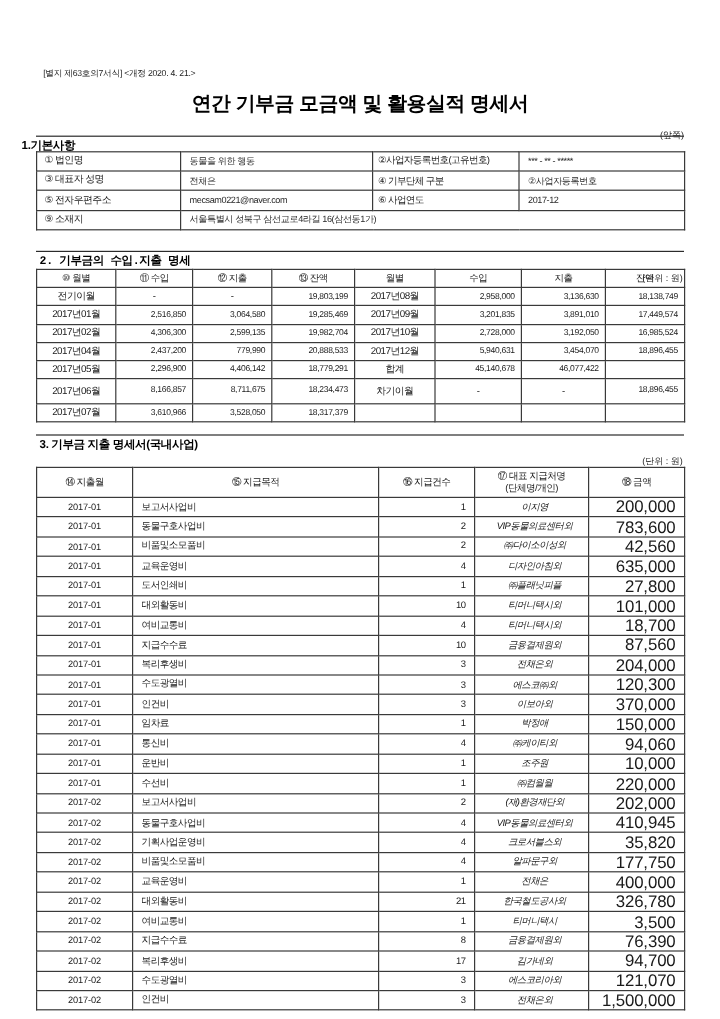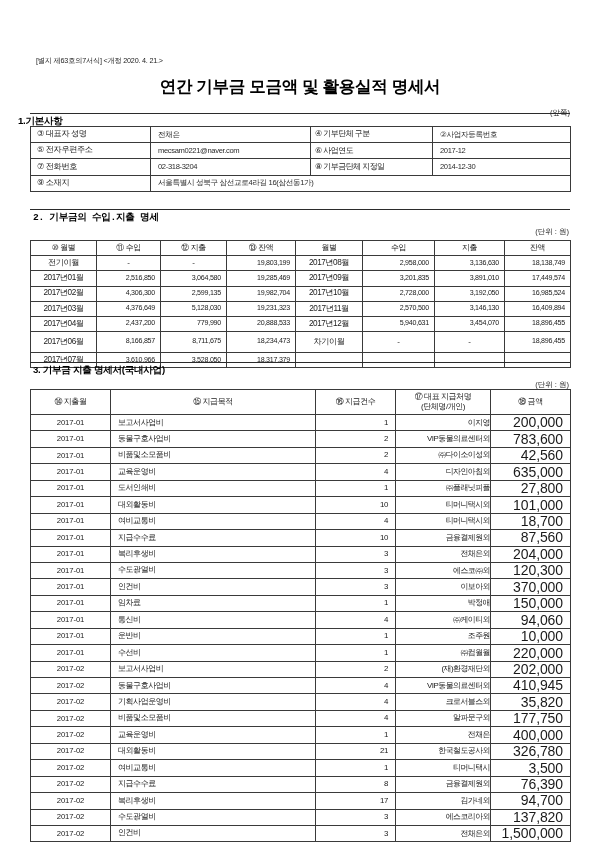--- a/index.html
+++ b/index.html
@@ -115,21 +115,21 @@
   }
   #basic-table .lbl-r {
     padding-left: 4px;
     font-size: 8.0px;
     letter-spacing: -0.55px;
   }
 
   
   #io-table {
     left: 30px;
-    top: 240px;
+    top: 224px;
     width: 540px;
   }
   #io-table th, #io-table td { height: 14.2px; }
   #io-table thead th {
     text-align: center;
     font-size: 7.9px;
     letter-spacing: -0.4px;
   }
   #io-table td.mon {
     text-align: center;
@@ -174,24 +174,25 @@
     padding-left: 7px;
     font-size: 8.0px;
     letter-spacing: -0.45px;
   }
   #exp-table td.c-count {
     text-align: right;
     padding-right: 7px;
     font-size: 7.9px;
   }
   #exp-table td.c-payee {
-    text-align: right;
+    text-align: center;
     padding-left: 5px;
     font-size: 7.9px;
     letter-spacing: -0.5px;
+    font-style: italic;
   }
   #exp-table td.c-amount {
     text-align: right;
     padding-right: 7px;
     font-size: 14px;
     letter-spacing: -0.1px;
   }
 </style>
 </head>
 <body>
@@ -209,36 +210,36 @@
 
   <table id="basic-table">
     <colgroup>
       <col style="width:120px">
         <col style="width:160px">
       <col style="width:122px">
         <col style="width:138px">
     </colgroup>
     <tbody>
       <tr>
+        <td class="lbl">① 법인명</td>
+        <td class="val">동물을  위한  행동</td>
+        <td class="lbl-r">②사업자등록번호(고유번호)</td>
+        <td class="val">*** - ** - *****</td>
+      </tr>
+      <tr>
         <td class="lbl">③ 대표자 성명</td>
         <td class="val">전채은</td>
         <td class="lbl-r">④ 기부단체 구분</td>
         <td class="val">②사업자등록번호</td>
       </tr>
       <tr>
         <td class="lbl">⑤ 전자우편주소</td>
         <td class="val">mecsam0221@naver.com</td>
         <td class="lbl-r">⑥ 사업연도</td>
         <td class="val">2017-12</td>
-      </tr>
-      <tr>
-        <td class="lbl">⑦ 전화번호</td>
-        <td class="val">02-318-3204</td>
-        <td class="lbl-r">⑧ 기부금단체 지정일</td>
-        <td class="val">2014-12-30</td>
       </tr>
       <tr>
         <td class="lbl">⑨ 소재지</td>
         <td class="val" colspan="3">서울특별시 성북구 삼선교로4라길 16(삼선동1가)</td>
       </tr>
     </tbody>
   </table>
 
   <div class="rule" id="rule-top2"></div>
   <div class="section-heading" id="sec2-heading">2. 기부금의 수입.지출 명세</div>
@@ -292,38 +293,38 @@
         <td class="mon">2017년02월</td>
         <td class="num">4,306,300</td>
         <td class="num">2,599,135</td>
         <td class="num">19,982,704</td>
         <td class="mon">2017년10월</td>
         <td class="num">2,728,000</td>
         <td class="num">3,192,050</td>
         <td class="num">16,985,524</td>
       </tr>
       <tr>
-        <td class="mon">2017년03월</td>
-        <td class="num">4,376,649</td>
-        <td class="num">5,128,030</td>
-        <td class="num">19,231,323</td>
-        <td class="mon">2017년11월</td>
-        <td class="num">2,570,500</td>
-        <td class="num">3,146,130</td>
-        <td class="num">16,409,894</td>
-      </tr>
-      <tr>
         <td class="mon">2017년04월</td>
         <td class="num">2,437,200</td>
         <td class="num">779,990</td>
         <td class="num">20,888,533</td>
         <td class="mon">2017년12월</td>
         <td class="num">5,940,631</td>
         <td class="num">3,454,070</td>
         <td class="num">18,896,455</td>
+      </tr>
+      <tr>
+        <td class="mon">2017년05월</td>
+        <td class="num">2,296,900</td>
+        <td class="num">4,406,142</td>
+        <td class="num">18,779,291</td>
+        <td class="mon">합계</td>
+        <td class="num">45,140,678</td>
+        <td class="num">46,077,422</td>
+        <td class="num"></td>
       </tr>
       <tr class="tall">
         <td class="mon">2017년06월</td>
         <td class="num">8,166,857</td>
         <td class="num">8,711,675</td>
         <td class="num">18,234,473</td>
         <td class="mon">차기이월</td>
         <td class="dash">-</td>
         <td class="dash">-</td>
         <td class="num">18,896,455</td>
@@ -532,21 +533,21 @@
           <td class="c-purpose">복리후생비</td>
           <td class="c-count">17</td>
           <td class="c-payee">김가네외</td>
           <td class="c-amount">94,700</td>
         </tr>
         <tr>
           <td class="c-date">2017-02</td>
           <td class="c-purpose">수도광열비</td>
           <td class="c-count">3</td>
           <td class="c-payee">에스코리아외</td>
-          <td class="c-amount">137,820</td>
+          <td class="c-amount">121,070</td>
         </tr>
         <tr>
           <td class="c-date">2017-02</td>
           <td class="c-purpose">인건비</td>
           <td class="c-count">3</td>
           <td class="c-payee">전채은외</td>
           <td class="c-amount">1,500,000</td>
         </tr>
       </tbody>
   </table>

